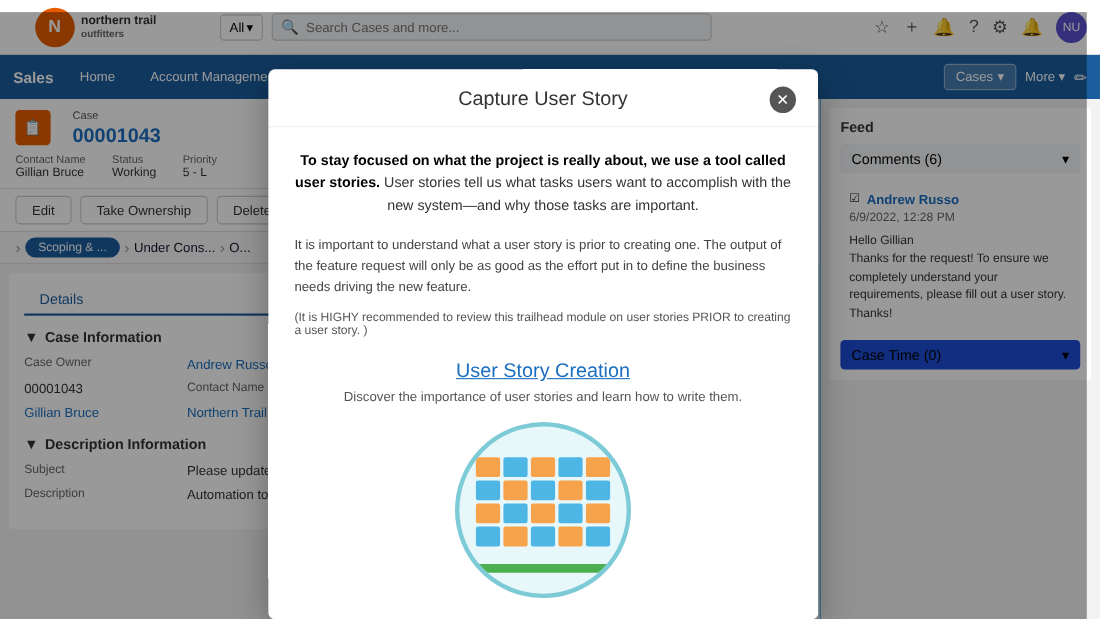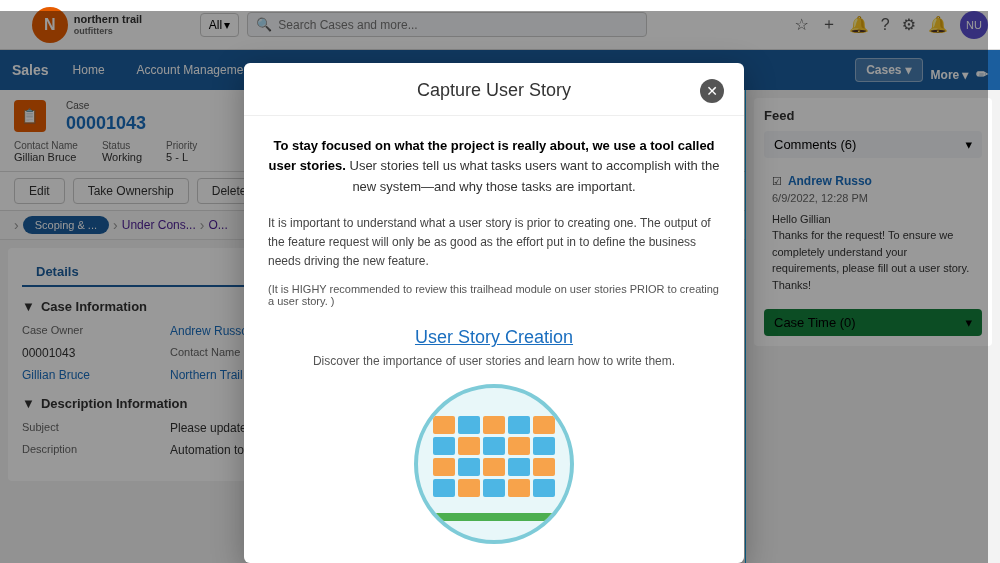--- a/index.html
+++ b/index.html
@@ -43,21 +43,21 @@
       font-size: 12px; cursor: pointer; background: #fff;
     }
 
     
     .app-nav {
       display: flex; align-items: center; height: 40px;
       background: #1b5e9e; color: white; padding: 0 12px; gap: 16px;
     }
     .app-nav-title { font-size: 14px; font-weight: 700; }
     .app-nav-item { font-size: 12px; cursor: pointer; padding: 4px 8px; border-radius: 4px; }
-    .app-nav-right { margin-left: auto; display: flex; align-items: flex-end; gap: 8px; font-weight: bold; }
+    .app-nav-right { margin-left: auto; display: flex; align-items: center; gap: 8px; }
     .cases-btn {
       background: rgba(255,255,255,0.2); border: 1px solid rgba(255,255,255,0.4);
       border-radius: 4px; padding: 4px 10px; font-size: 12px; color: white; cursor: pointer;
       display: flex; align-items: center; gap: 4px;
     }
     .more-btn { color: white; font-size: 12px; cursor: pointer; display: flex; align-items: center; gap: 3px; }
     .edit-icon { color: white; font-size: 14px; cursor: pointer; }
     .waffle { font-size: 16px; color: white; cursor: pointer; }
 
     
@@ -98,26 +98,26 @@
     }
     .breadcrumb-bar {
       background: #f8f8f8; border-bottom: 1px solid #e0e0e0;
       display: flex; align-items: center; padding: 5px 14px; gap: 4px; font-size: 12px; overflow: hidden;
     }
     .breadcrumb-arrow { color: #999; font-size: 14px; }
     .breadcrumb-item {
       background: #1b5e9e; color: white; border-radius: 20px;
       padding: 3px 12px; font-size: 11px; white-space: nowrap;
     }
-    .breadcrumb-item-plain { color: #4c1d95; white-space: nowrap; }
+    .breadcrumb-item-plain { color: #0f172a; white-space: nowrap; }
 
     
     .details-section { padding: 10px 14px; background: #fff; margin: 8px; border-radius: 4px; }
     .details-tab { display: flex; border-bottom: 2px solid #1b5e9e; margin-bottom: 12px; }
-    .details-tab-item { padding: 6px 14px; font-size: 13px; font-weight: 700; color: #1b5e9e; cursor: pointer; }
+    .details-tab-item { padding: 6px 14px; font-size: 13px; font-weight: 400; color: #1b5e9e; cursor: pointer; }
     .section-header {
       display: flex; align-items: center; gap: 6px; font-size: 13px;
       font-weight: 600; color: #333; margin-bottom: 8px; cursor: pointer;
     }
     .field-grid { display: grid; grid-template-columns: 140px 1fr; gap: 4px 8px; margin-bottom: 12px; }
     .field-label { font-size: 11px; color: #666; padding: 2px 0; }
     .field-value { font-size: 12px; color: #333; padding: 2px 0; }
     .field-value-link { color: #1a6ebf; cursor: pointer; }
 
     
@@ -131,21 +131,21 @@
       display: flex; justify-content: space-between; align-items: center;
       background: #f4f6f9; padding: 6px 10px; border-radius: 4px; margin-bottom: 6px;
     }
     .comment-entry { padding: 8px; font-size: 11px; color: #333; line-height: 1.5; }
     .comment-author { font-weight: 600; color: #1a6ebf; font-size: 12px; }
     .comment-date { color: #666; font-size: 11px; }
     .comment-text { margin-top: 4px; }
     .view-all { text-align: center; color: #1a6ebf; font-size: 12px; cursor: pointer; padding: 6px; }
     .case-time-header {
       display: flex; justify-content: space-between; align-items: center;
-      background: #15803d; padding: 6px 10px; border-radius: 4px; margin-top: 8px; gap: 36px;
+      background: #1d4ed8; padding: 6px 10px; border-radius: 4px; margin-top: 8px; gap: 36px;
     }
 
     
     .modal-overlay {
       position: absolute; top: 11px; left: 0; width: 988px; height: 563px;
       background: rgba(0,0,0,0.4); z-index: 100;
       display: flex; align-items: center; justify-content: center; padding-top: 40px;
     }
     .modal {
       background: white; border-radius: 6px; width: 500px; max-height: 500px;

